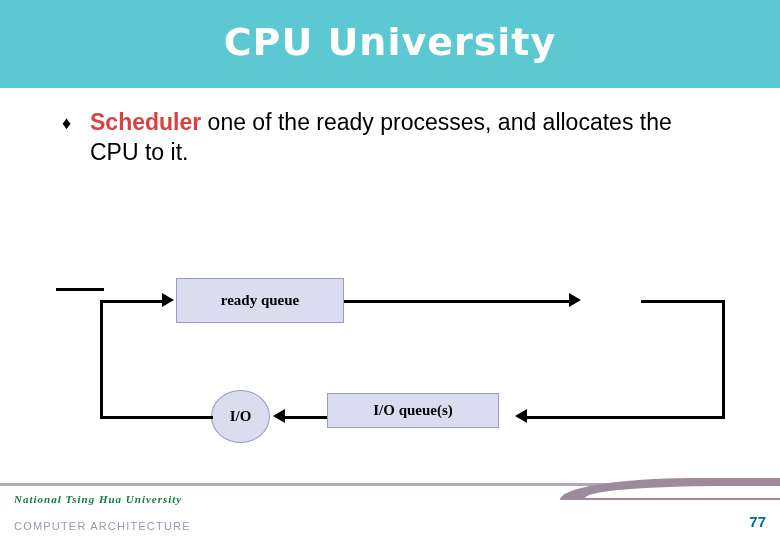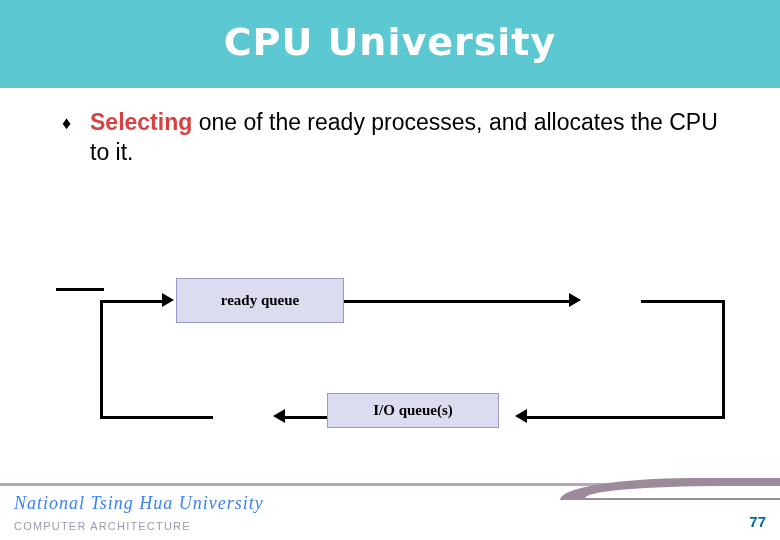--- a/index.html
+++ b/index.html
@@ -178,23 +178,24 @@
     height: 12px;
     background: #ffffff;
     border-top-left-radius: 70% 100%;
   }
   #univ-name {
     position: absolute;
     left: 14px;
     top: 493px;
     font-family: "Liberation Serif", serif;
     font-style: italic;
-    font-size: 18px;
-    color: #3b82f6;
+    font-size: 11px;
+    color: #15803d;
     letter-spacing: 1px;
+    font-weight: bold;
   }
   #dept-name {
     position: absolute;
     left: 14px;
     top: 520px;
     font-family: "Liberation Sans", sans-serif;
     font-size: 11px;
     color: #9a9ab0;
     letter-spacing: 1.2px;
   }
@@ -212,21 +213,21 @@
 <body>
 
 <div id="slide">
 
   <div id="title-banner"></div>
   <div id="slide-title">CPU University</div>
 
   <div id="bullet-block">
     <span class="bullet-marker">♦</span>
     <div class="bullet-text">
-      <span class="hl-red">Selecting</span><span> one of  the ready processes, and allocates the CPU to it.</span>
+      <span class="hl-red">Scheduler</span><span> one of  the ready processes, and allocates the CPU to it.</span>
     </div>
   </div>
 
   <div id="diagram">
 
     <div class="line-h" style="left:56px; top:58px; width:48px;"></div>
     <div class="line-h" style="left:100px; top:70px; width:62px;"></div>
     <div class="arrow-right" style="left:162px; top:63px;"></div>
 
     <div class="box" id="ready-queue-box">
@@ -242,20 +243,23 @@
     <div class="line-h" style="left:527px; top:186px; width:198px;"></div>
     <div class="arrow-left" style="left:515px; top:179px;"></div>
 
     <div class="box" id="io-queue-box">
       <span>I/O queue(s)</span>
     </div>
 
     <div class="line-h" style="left:285px; top:186px; width:42px;"></div>
     <div class="arrow-left" style="left:273px; top:179px;"></div>
 
+    <div class="ellipse" id="io-ellipse">
+      <span>I/O</span>
+    </div>
 
     <div class="line-h" style="left:100px; top:186px; width:113px;"></div>
     <div class="line-v" style="left:100px; top:70px; height:119px;"></div>
 
   </div>
 
   <div id="footer-line"></div>
   <div id="footer-swoosh"></div>
   <div id="footer-swoosh-inner"></div>
   <div id="univ-name">National  Tsing  Hua  University</div>

